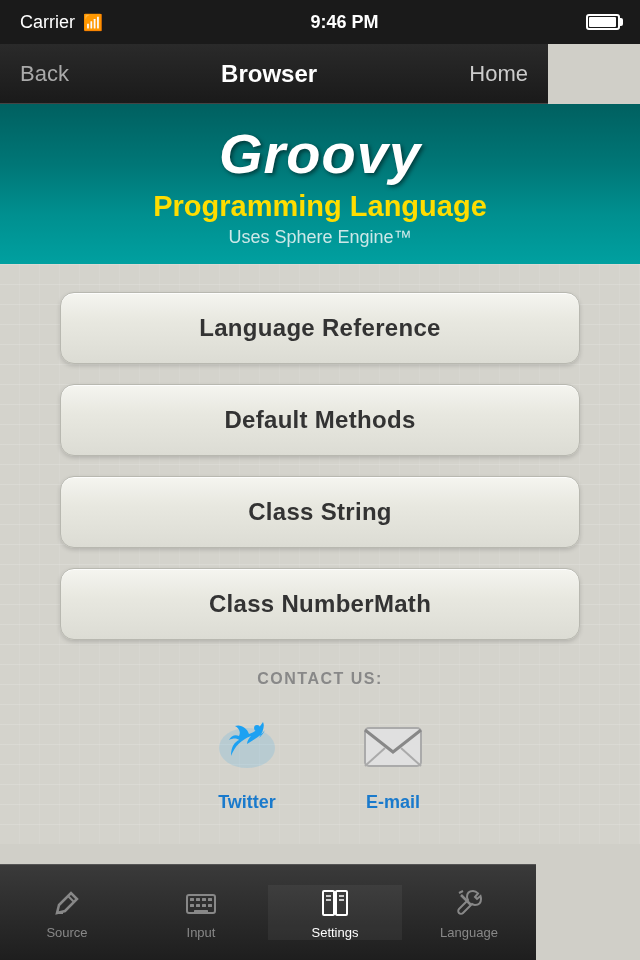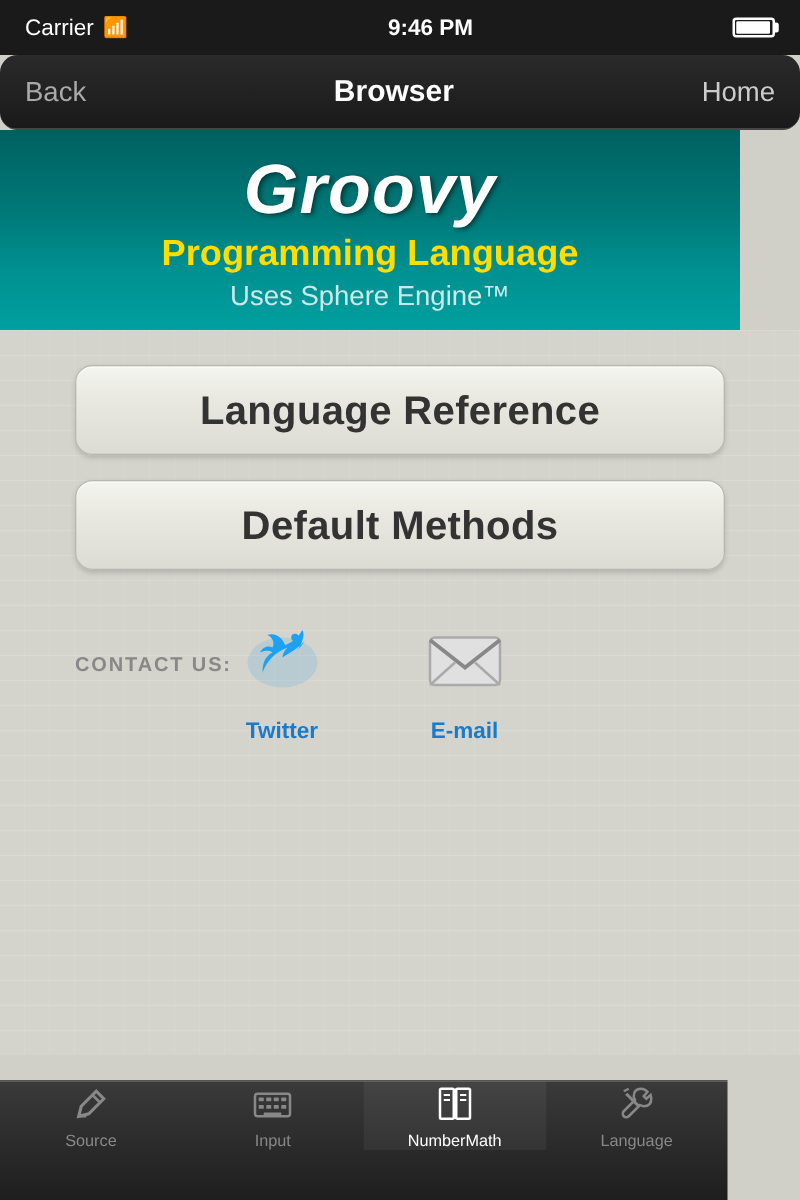--- a/index.html
+++ b/index.html
@@ -48,49 +48,48 @@
     }
     .battery-fill {
       width: 90%; height: 10px;
       background: white;
       margin-left: 1px;
       border-radius: 1px;
     }
 
     
     .nav-bar {
-      width: 640px;
+      width: 548px;
       height: 60px;
       background: linear-gradient(to bottom, #2a2a2a, #1a1a1a);
       display: flex;
       align-items: center;
       justify-content: space-between;
       padding: 0 20px;
       border-bottom: 1px solid #444;
-      border-radius: 14px;
     }
     .nav-back {
       color: #aaa;
       font-size: 22px;
       font-weight: 400;
     }
     .nav-title {
       color: white;
       font-size: 24px;
       font-weight: 700;
     }
     .nav-home {
       color: #ccc;
       font-size: 22px;
       font-weight: 400;
     }
 
     
     .header-banner {
-      width: 592px;
+      width: 640px;
       height: 160px;
       background: linear-gradient(to bottom, #006060 0%, #007878 40%, #009090 70%, #00a0a0 100%);
       display: flex;
       flex-direction: column;
       align-items: center;
       justify-content: center;
       gap: 4px;
     }
     .header-title {
       color: white;
@@ -100,21 +99,21 @@
       text-shadow: 2px 2px 4px rgba(0,0,0,0.5);
       letter-spacing: 1px;
     }
     .header-subtitle {
       color: #ffdd00;
       font-size: 29px;
       font-weight: 700;
     }
     .header-engine {
       color: #cce8e8;
-      font-size: 22px;
+      font-size: 18px;
       font-weight: 400;
     }
 
     
     .main-content {
       width: 640px;
       height: 580px;
       background: #d4d3cc;
       background-image:
         repeating-linear-gradient(
@@ -145,31 +144,31 @@
       border: 1px solid #b8b8b0;
       border-radius: 14px;
       display: flex;
       align-items: center;
       justify-content: center;
       margin-bottom: 20px;
       cursor: pointer;
       box-shadow: 0 2px 4px rgba(0,0,0,0.15), inset 0 1px 0 rgba(255,255,255,0.8);
     }
     .menu-button-text {
-      font-size: 32px;
+      font-size: 24px;
       font-weight: 700;
       color: #333;
       letter-spacing: 0.3px;
     }
 
     
     .contact-section {
       width: 100%;
       display: flex;
-      flex-direction: row;
+      flex-direction: column;
       align-items: center;
       margin-top: 10px;
     }
     .contact-label {
       color: #888;
       font-size: 16px;
       font-weight: 600;
       letter-spacing: 1.5px;
       margin-bottom: 16px;
     }
@@ -198,26 +197,26 @@
       font-weight: 700;
       color: #1a7acc;
     }
     .email-icon-wrap { }
     .webpage-icon-wrap { }
 
     
     .tab-bar {
       position: absolute;
       bottom: 0;
-      width: 582px;
+      width: 536px;
       height: 96px;
       background: linear-gradient(to bottom, #3a3a3a 0%, #1e1e1e 100%);
       border-top: 1px solid #555;
       display: flex;
-      align-items: flex-start;
+      align-items: center;
     }
     .tab-item {
       flex: 1;
       display: flex;
       flex-direction: column;
       align-items: center;
       justify-content: center;
       gap: 4px;
       cursor: pointer;
     }
@@ -265,21 +264,27 @@
 <div class="main-content">
 
   <div class="menu-button">
     <span class="menu-button-text">Language Reference</span>
   </div>
 
   <div class="menu-button">
     <span class="menu-button-text">Default Methods</span>
   </div>
 
-
+  <div class="menu-button">
+    <span class="menu-button-text">Class String</span>
+  </div>
+
+  <div class="menu-button">
+    <span class="menu-button-text">Class NumberMath</span>
+  </div>
 
   <div class="contact-section">
     <div class="contact-label">CONTACT US:</div>
     <div class="contact-icons">
 
       <div class="contact-item">
         <div class="contact-icon-wrap">
           <svg width="72" height="72" viewBox="0 0 72 72" fill="none">
             <ellipse cx="36" cy="40" rx="28" ry="20" fill="#1da1f2" opacity="0.15"></ellipse>
 
@@ -338,21 +343,21 @@
   <div class="tab-item active">
     <svg class="tab-svg" viewBox="0 0 36 36">
       <rect x="6" y="6" width="11" height="24" rx="1" fill="none" stroke="white" stroke-width="2"></rect>
       <rect x="19" y="6" width="11" height="24" rx="1" fill="none" stroke="white" stroke-width="2"></rect>
       <line x1="18" y1="6" x2="18" y2="30" stroke="white" stroke-width="1.5"></line>
       <line x1="9" y1="11" x2="14" y2="11" stroke="white" stroke-width="1.5"></line>
       <line x1="9" y1="15" x2="14" y2="15" stroke="white" stroke-width="1.5"></line>
       <line x1="22" y1="11" x2="27" y2="11" stroke="white" stroke-width="1.5"></line>
       <line x1="22" y1="15" x2="27" y2="15" stroke="white" stroke-width="1.5"></line>
     </svg>
-    <span class="tab-label">NumberMath</span>
+    <span class="tab-label">Settings</span>
   </div>
 
   <div class="tab-item">
     <svg class="tab-svg" viewBox="0 0 36 36">
 
       <path d="M22 6 C18 6, 16 8, 16 12 C16 13, 16.5 14, 17 15 L8 24 C7 25, 7 27, 8 28 C9 29, 11 29, 12 28 L21 19 C22 19.5, 23 20, 24 20 C28 20, 30 18, 30 14 C30 13, 29.8 12, 29.5 11 L26 14 L24 12 L27 8.5 C25.5 6.8, 23.8 6, 22 6Z" fill="none" stroke="#888" stroke-width="2"></path>
 
       <line x1="10" y1="10" x2="20" y2="20" stroke="#888" stroke-width="2.5"></line>
       <line x1="8" y1="8" x2="12" y2="6" stroke="#888" stroke-width="2"></line>
     </svg>

